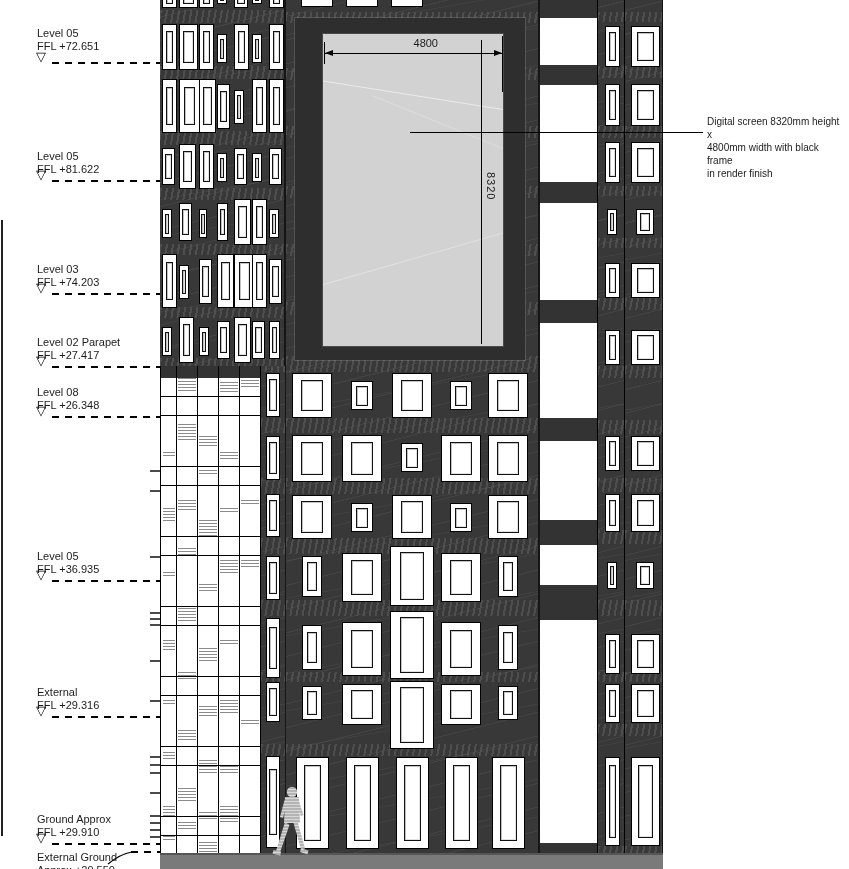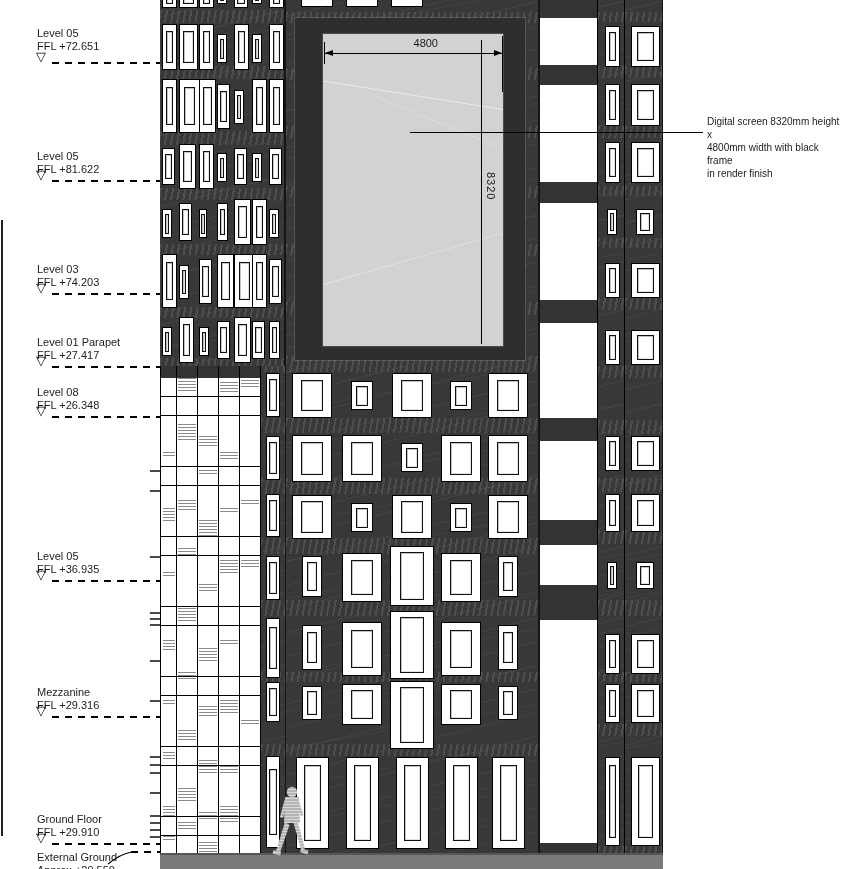--- a/index.html
+++ b/index.html
@@ -576,45 +576,45 @@
       </div>
       <div class="datum-tri" style="top:169px;">▽</div>
       <div class="dash" style="left:52px;top:180px;width:108px;"></div>
       <div class="lvl-label" style="top:263px;">
         <div>Level 03</div>
         <div>FFL +74.203</div>
       </div>
       <div class="datum-tri" style="top:282px;">▽</div>
       <div class="dash" style="left:52px;top:293px;width:108px;"></div>
       <div class="lvl-label" style="top:336px;">
-        <div>Level 01 Parapet</div>
+        <div>Level 02 Parapet</div>
         <div>FFL +27.417</div>
       </div>
       <div class="datum-tri" style="top:355px;">▽</div>
       <div class="dash" style="left:52px;top:366px;width:108px;"></div>
       <div class="lvl-label" style="top:386px;">
         <div>Level 08</div>
         <div>FFL +26.348</div>
       </div>
       <div class="datum-tri" style="top:405px;">▽</div>
       <div class="dash" style="left:52px;top:416px;width:108px;"></div>
       <div class="lvl-label" style="top:550px;">
         <div>Level 05</div>
         <div>FFL +36.935</div>
       </div>
       <div class="datum-tri" style="top:569px;">▽</div>
       <div class="dash" style="left:52px;top:580px;width:108px;"></div>
       <div class="lvl-label" style="top:686px;">
-        <div>Mezzanine</div>
+        <div>External</div>
         <div>FFL +29.316</div>
       </div>
       <div class="datum-tri" style="top:705px;">▽</div>
       <div class="dash" style="left:52px;top:716px;width:108px;"></div>
       <div class="lvl-label" style="top:813px;">
-        <div>Ground Floor</div>
+        <div>Ground Approx</div>
         <div>FFL +29.910</div>
       </div>
       <div class="datum-tri" style="top:832px;">▽</div>
       <div class="dash" style="left:52px;top:843px;width:108px;"></div>
     </div>
 
   <div class="lvl-label" style="top:851px;">
     <div>External Ground</div>
     <div>Approx +29.550</div>
   </div>

